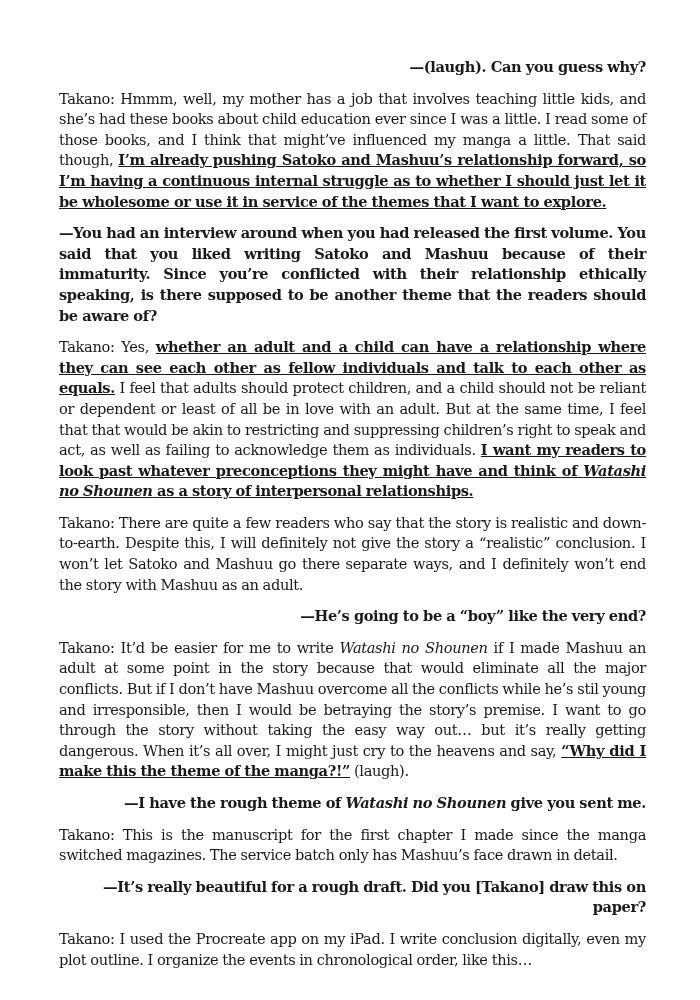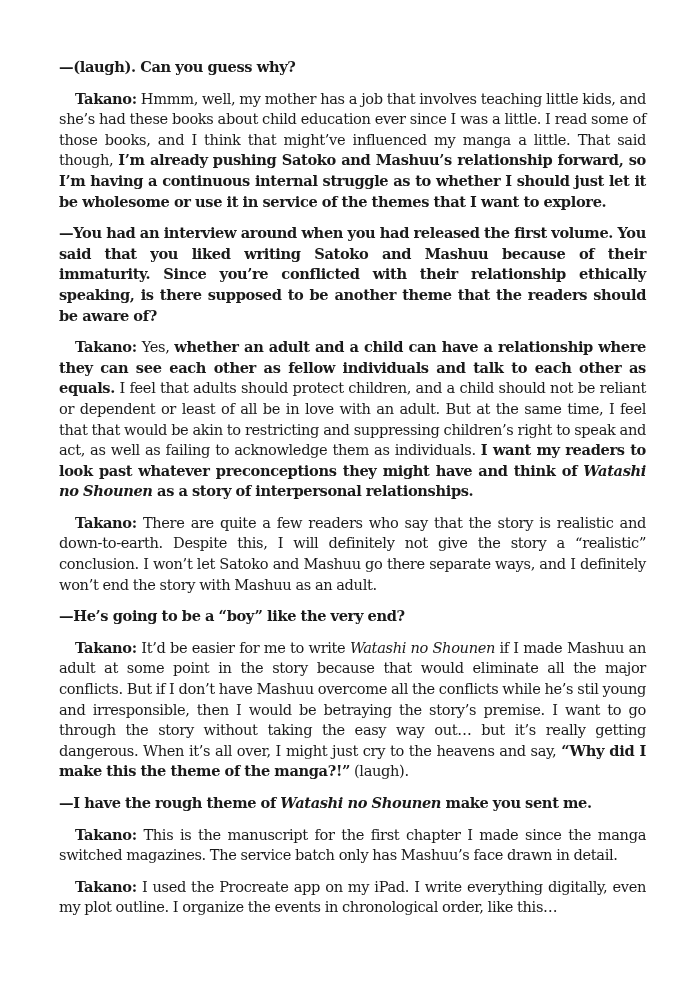--- a/index.html
+++ b/index.html
@@ -24,27 +24,26 @@
       color: #1a1a1a;
       text-align: justify;
       letter-spacing: -0.35px;
       word-spacing: -0.3px;
     }
     .page p {
       margin: 0 0 11px 0;
     }
     .q {
       font-weight: bold;
-      text-align: left;
+      text-align: right;
     }
     .speaker {
-      font-weight: bold;
-      margin-left: 16px;
+      font-weight: normal;
     }
-    .b { font-weight: bold; }
+    .b { font-weight: bold; text-decoration: underline; }
     .i { font-style: italic; }
   </style>
 </head>
 <body>
 
 <div class="page">
 
   <p class="q">—(laugh). Can you guess why?</p>
 
   <p><span class="speaker">Takano:</span><span> Hmmm, well, my mother has a job that involves teaching little kids, and she’s had these books about child education ever since I was a little. I read some of those books, and I think that might’ve influenced my manga a little. That said though, </span><span class="b">I’m already pushing Satoko and Mashuu’s relationship forward, so I’m having a continuous internal struggle as to whether I should just let it be wholesome or use it in service of the themes that I want to explore.</span></p>
@@ -53,20 +52,21 @@
 
   <p><span class="speaker">Takano:</span><span> Yes, </span><span class="b">whether an adult and a child can have a relationship where they can see each other as fellow individuals and talk to each other as equals.</span><span> I feel that adults should protect children, and a child should not be reliant or dependent or least of all be in love with an adult. But at the same time, I feel that that would be akin to restricting and suppressing children’s right to speak and act, as well as failing to acknowledge them as individuals. </span><span class="b">I want my readers to look past whatever preconceptions they might have and think of </span><span class="b i">Watashi no Shounen</span><span class="b"> as a story of interpersonal relationships.</span></p>
 
 
   <p><span class="speaker">Takano:</span><span> There are quite a few readers who say that the story is realistic and down-to-earth. Despite this, I will definitely not give the story a “realistic” conclusion. I won’t let Satoko and Mashuu go there separate ways, and I definitely won’t end the story with Mashuu as an adult.</span></p>
 
   <p class="q">—He’s going to be a “boy” like the very end?</p>
 
   <p><span class="speaker">Takano:</span><span> It’d be easier for me to write </span><span class="i">Watashi no Shounen</span><span> if I made Mashuu an adult at some point in the story because that would eliminate all the major conflicts. But if I don’t have Mashuu overcome all the conflicts while he’s stil young and irresponsible, then I would be betraying the story’s premise. I want to go through the story without taking the easy way out… but it’s really getting dangerous. When it’s all over, I might just cry to the heavens and say, </span><span class="b">“Why did I make this the theme of the manga?!”</span><span> (laugh).</span></p>
 
-  <p class="q"><span>—I have the rough theme of </span><span class="i">Watashi no Shounen</span><span> make you sent me.</span></p>
+  <p class="q"><span>—I have the rough theme of </span><span class="i">Watashi no Shounen</span><span> give you sent me.</span></p>
 
   <p><span class="speaker">Takano:</span><span> This is the manuscript for the first chapter I made since the manga switched magazines. The service batch only has Mashuu’s face drawn in detail.</span></p>
 
+  <p class="q">—It’s really beautiful for a rough draft. Did you [Takano] draw this on paper?</p>
 
-  <p><span class="speaker">Takano:</span><span> I used the Procreate app on my iPad. I write everything digitally, even my plot outline. I organize the events in chronological order, like this…</span></p>
+  <p><span class="speaker">Takano:</span><span> I used the Procreate app on my iPad. I write conclusion digitally, even my plot outline. I organize the events in chronological order, like this…</span></p>
 
 </div>
 
 </body></html>

